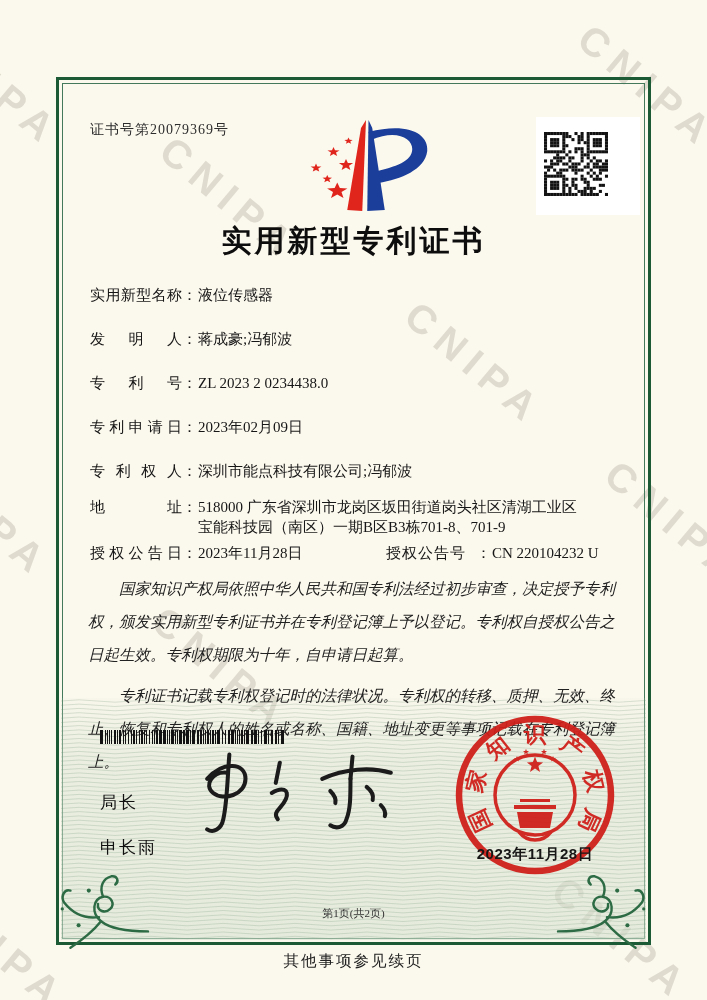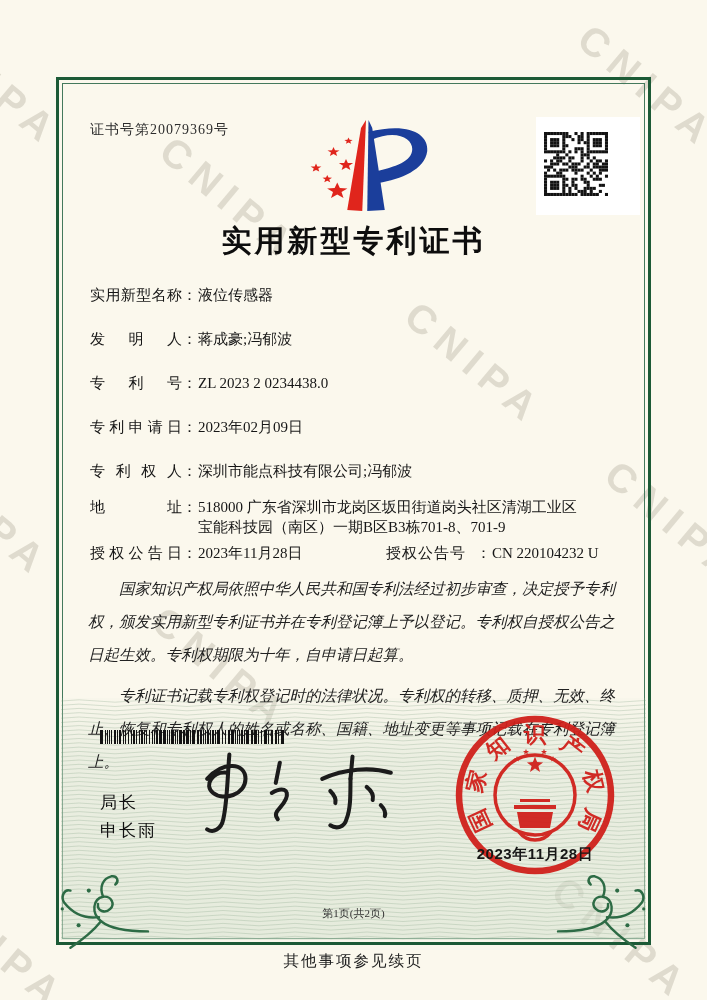--- a/index.html
+++ b/index.html
@@ -56,21 +56,21 @@
   }
   .paragraphs p{margin:0 0 8px 0;text-indent:2em;}
   .barcode{position:absolute;left:100px;top:730px;width:184px;height:14px;z-index:4;}
   .barcode svg{display:block;width:184px;height:14px;}
   .signer-title,.signer-name{
     position:absolute;left:100px;z-index:4;
     font-family:"Liberation Sans","DejaVu Sans",sans-serif;
     font-size:17px;color:#101010;letter-spacing:2px;
   }
   .signer-title{top:791px;}
-  .signer-name{top:819px;}
+  .signer-name{top:836px;}
   .signature{position:absolute;left:193px;top:748px;width:212px;height:94px;z-index:4;}
   .signature path{stroke:#1b1b1b;stroke-width:4;fill:none;stroke-linecap:round;stroke-linejoin:round;}
   .seal{position:absolute;left:451px;top:711px;width:168px;height:168px;z-index:5;opacity:0.94;}
   .seal .ring{fill:none;stroke:#d01f1a;stroke-width:6.5;}
   .seal .emblem{fill:#d01f1a;}
   .seal .emblem-line{fill:none;stroke:#d01f1a;stroke-width:3.5;}
   #seal-chars text{font-family:"Liberation Serif",serif;font-weight:bold;font-size:22px;fill:#d01f1a;}
   .seal-date{
     position:absolute;left:469px;top:845px;width:132px;z-index:6;text-align:center;
     font-family:"Liberation Sans","DejaVu Sans",sans-serif;

